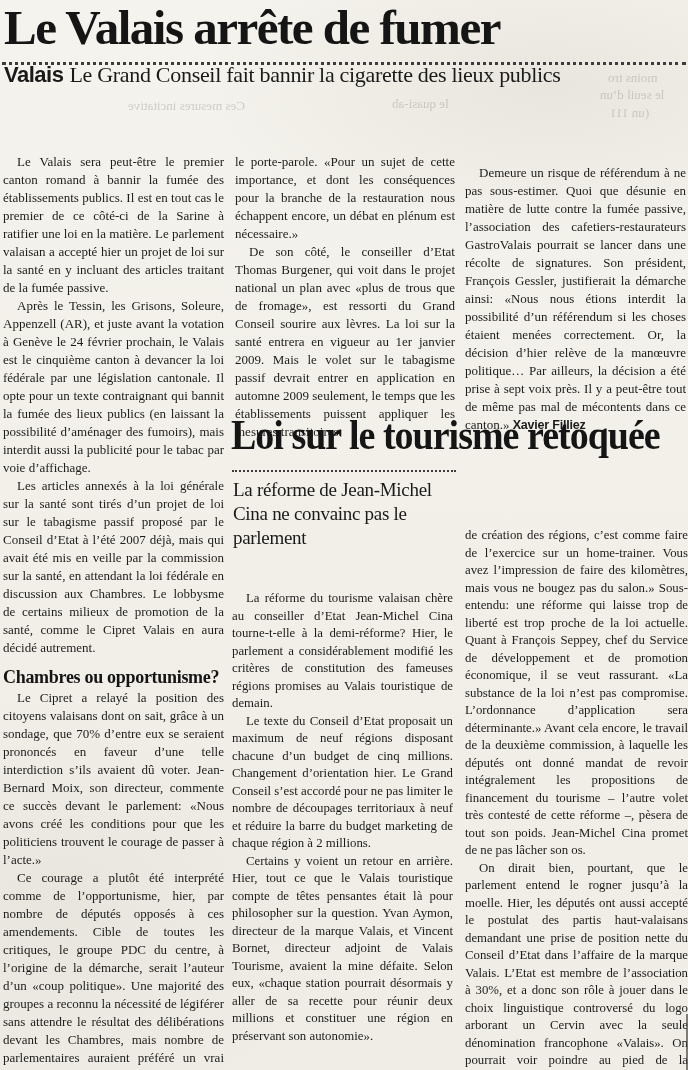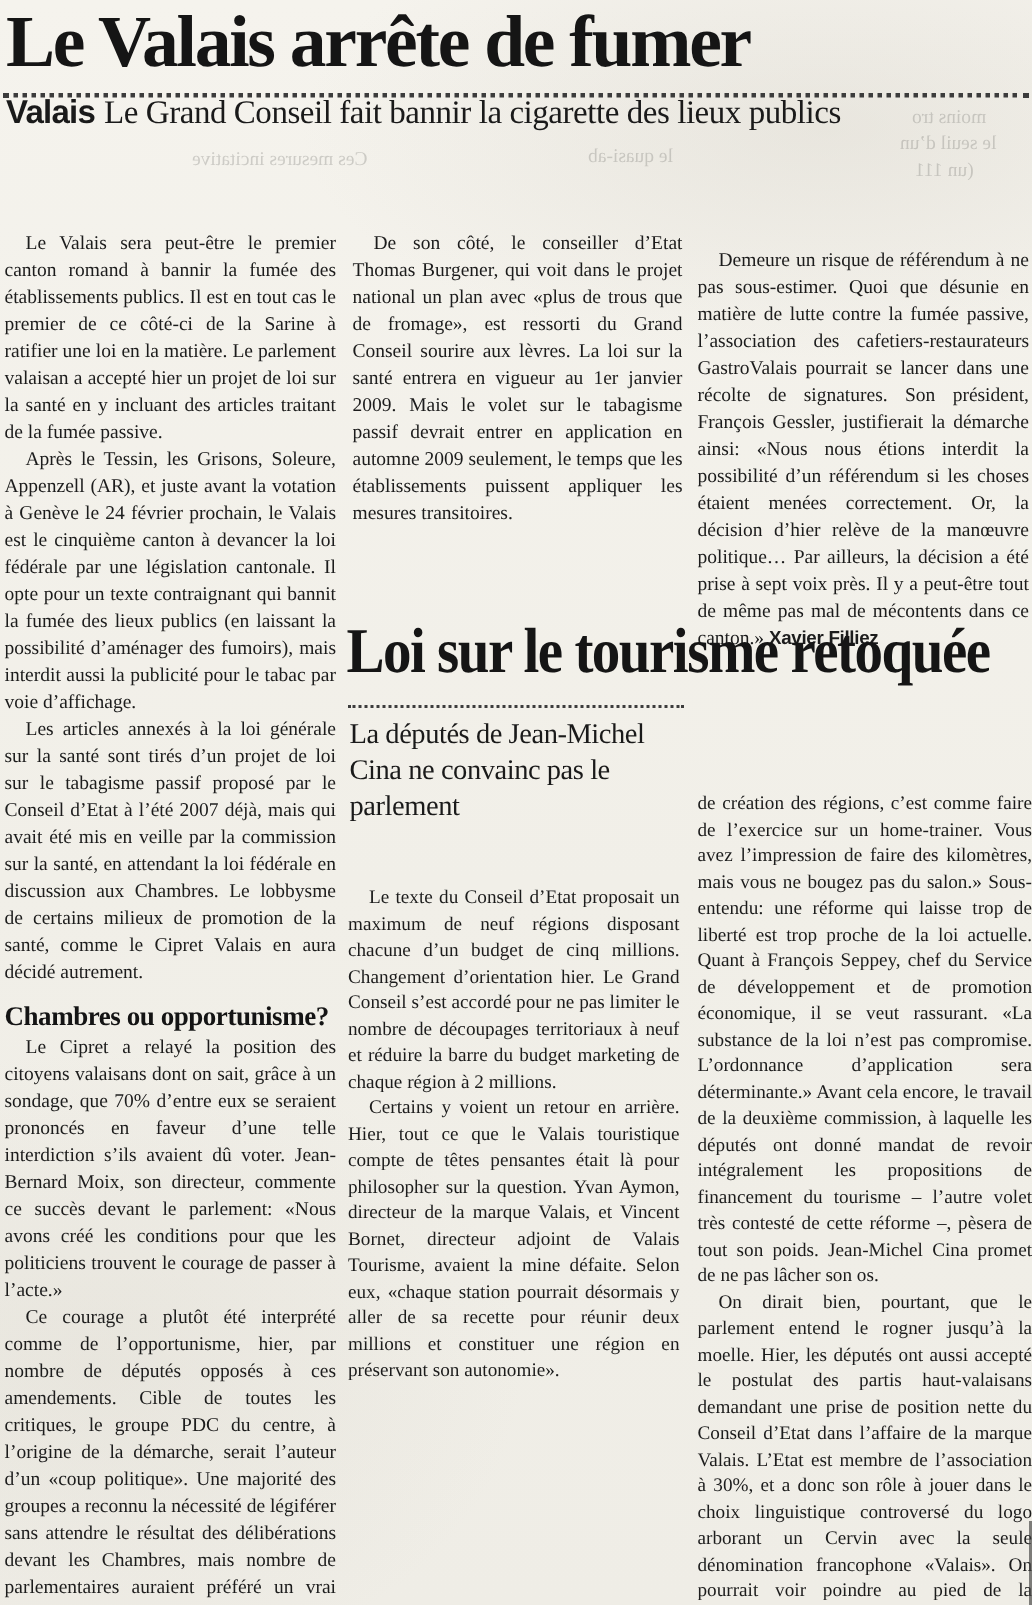--- a/index.html
+++ b/index.html
@@ -116,33 +116,35 @@
   <div class="col c1">
     <p class="ind">Le Valais sera peut-être le premier canton romand à bannir la fumée des établissements publics. Il est en tout cas le premier de ce côté-ci de la Sarine à ratifier une loi en la matière. Le parlement valaisan a accepté hier un projet de loi sur la santé en y incluant des articles traitant de la fumée passive.</p>
     <p class="ind">Après le Tessin, les Grisons, Soleure, Appenzell (AR), et juste avant la votation à Genève le 24 février prochain, le Valais est le cinquième canton à devancer la loi fédérale par une législation cantonale. Il opte pour un texte contraignant qui bannit la fumée des lieux publics (en laissant la possibilité d’aménager des fumoirs), mais interdit aussi la publicité pour le tabac par voie d’affichage.</p>
     <p class="ind">Les articles annexés à la loi générale sur la santé sont tirés d’un projet de loi sur le tabagisme passif proposé par le Conseil d’Etat à l’été 2007 déjà, mais qui avait été mis en veille par la commission sur la santé, en attendant la loi fédérale en discussion aux Chambres. Le lobbysme de certains milieux de promotion de la santé, comme le Cipret Valais en aura décidé autrement.</p>
     <p class="crosshead">Chambres ou opportunisme?</p>
     <p class="ind">Le Cipret a relayé la position des citoyens valaisans dont on sait, grâce à un sondage, que 70% d’entre eux se seraient prononcés en faveur d’une telle interdiction s’ils avaient dû voter. Jean-Bernard Moix, son directeur, commente ce succès devant le parlement: «Nous avons créé les conditions pour que les politiciens trouvent le courage de passer à l’acte.»</p>
     <p class="ind">Ce courage a plutôt été interprété comme de l’opportunisme, hier, par nombre de députés opposés à ces amendements. Cible de toutes les critiques, le groupe PDC du centre, à l’origine de la démarche, serait l’auteur d’un «coup politique». Une majorité des groupes a reconnu la nécessité de légiférer sans attendre le résultat des délibérations devant les Chambres, mais nombre de parlementaires auraient préféré un vrai débat démocratique. Bernard Rey, du groupe radical-libéral, s’en est fait</p>
   </div>
 
   <div class="col c2">
+    <p>le porte-parole. «Pour un sujet de cette importance, et dont les conséquences pour la branche de la restauration nous échappent encore, un débat en plénum est nécessaire.»</p>
     <p class="ind">De son côté, le conseiller d’Etat Thomas Burgener, qui voit dans le projet national un plan avec «plus de trous que de fromage», est ressorti du Grand Conseil sourire aux lèvres. La loi sur la santé entrera en vigueur au 1er janvier 2009. Mais le volet sur le tabagisme passif devrait entrer en application en automne 2009 seulement, le temps que les établissements puissent appliquer les mesures transitoires.</p>
   </div>
 
   <div class="col c3">
     <p class="ind"><span>Demeure un risque de référendum à ne pas sous-estimer. Quoi que désunie en matière de lutte contre la fumée passive, l’association des cafetiers-restaurateurs GastroValais pourrait se lancer dans une récolte de signatures. Son président, François Gessler, justifierait la démarche ainsi: «Nous nous étions interdit la possibilité d’un référendum si les choses étaient menées correctement. Or, la décision d’hier relève de la manœuvre politique… Par ailleurs, la décision a été prise à sept voix près. Il y a peut-être tout de même pas mal de mécontents dans ce canton.»</span> <strong class="byline">Xavier Filliez</strong></p>
   </div>
 
   <div class="art2">
     <h1 class="a2-headline">Loi sur le tourisme retoquée</h1>
     <div class="rule-col"></div>
-    <p class="a2-subhead">La députés de Jean-Michel Cina ne convainc pas le parlement</p>
+    <p class="a2-subhead">La réforme de Jean-Michel Cina ne convainc pas le parlement</p>
 
     <div class="col a2c1">
+      <p class="ind">La réforme du tourisme valaisan chère au conseiller d’Etat Jean-Michel Cina tourne-t-elle à la demi-réforme? Hier, le parlement a considérablement modifié les critères de constitution des fameuses régions promises au Valais touristique de demain.</p>
       <p class="ind">Le texte du Conseil d’Etat proposait un maximum de neuf régions disposant chacune d’un budget de cinq millions. Changement d’orientation hier. Le Grand Conseil s’est accordé pour ne pas limiter le nombre de découpages territoriaux à neuf et réduire la barre du budget marketing de chaque région à 2 millions.</p>
       <p class="ind">Certains y voient un retour en arrière. Hier, tout ce que le Valais touristique compte de têtes pensantes était là pour philosopher sur la question. Yvan Aymon, directeur de la marque Valais, et Vincent Bornet, directeur adjoint de Valais Tourisme, avaient la mine défaite. Selon eux, «chaque station pourrait désormais y aller de sa recette pour réunir deux millions et constituer une région en préservant son autonomie».</p>
     </div>
 
     <div class="col a2c2">
       <p>de création des régions, c’est comme faire de l’exercice sur un home-trainer. Vous avez l’impression de faire des kilomètres, mais vous ne bougez pas du salon.» Sous-entendu: une réforme qui laisse trop de liberté est trop proche de la loi actuelle. Quant à François Seppey, chef du Service de développement et de promotion économique, il se veut rassurant. «La substance de la loi n’est pas compromise. L’ordonnance d’application sera déterminante.» Avant cela encore, le travail de la deuxième commission, à laquelle les députés ont donné mandat de revoir intégralement les propositions de financement du tourisme – l’autre volet très contesté de cette réforme –, pèsera de tout son poids. Jean-Michel Cina promet de ne pas lâcher son os.</p>
       <p class="ind"><span>On dirait bien, pourtant, que le parlement entend le rogner jusqu’à la moelle. Hier, les députés ont aussi accepté le postulat des partis haut-valaisans demandant une prise de position nette du Conseil d’Etat dans l’affaire de la marque Valais. L’Etat est membre de l’association à 30%, et a donc son rôle à jouer dans le choix linguistique controversé du logo arborant un Cervin avec la seule dénomination francophone «Valais». On pourrait voir poindre au pied de la montagne le mot «Wallis», que le Valais du Haut exige.</span> <strong class="byline">X. F.</strong></p>
     </div>
   </div>
 

